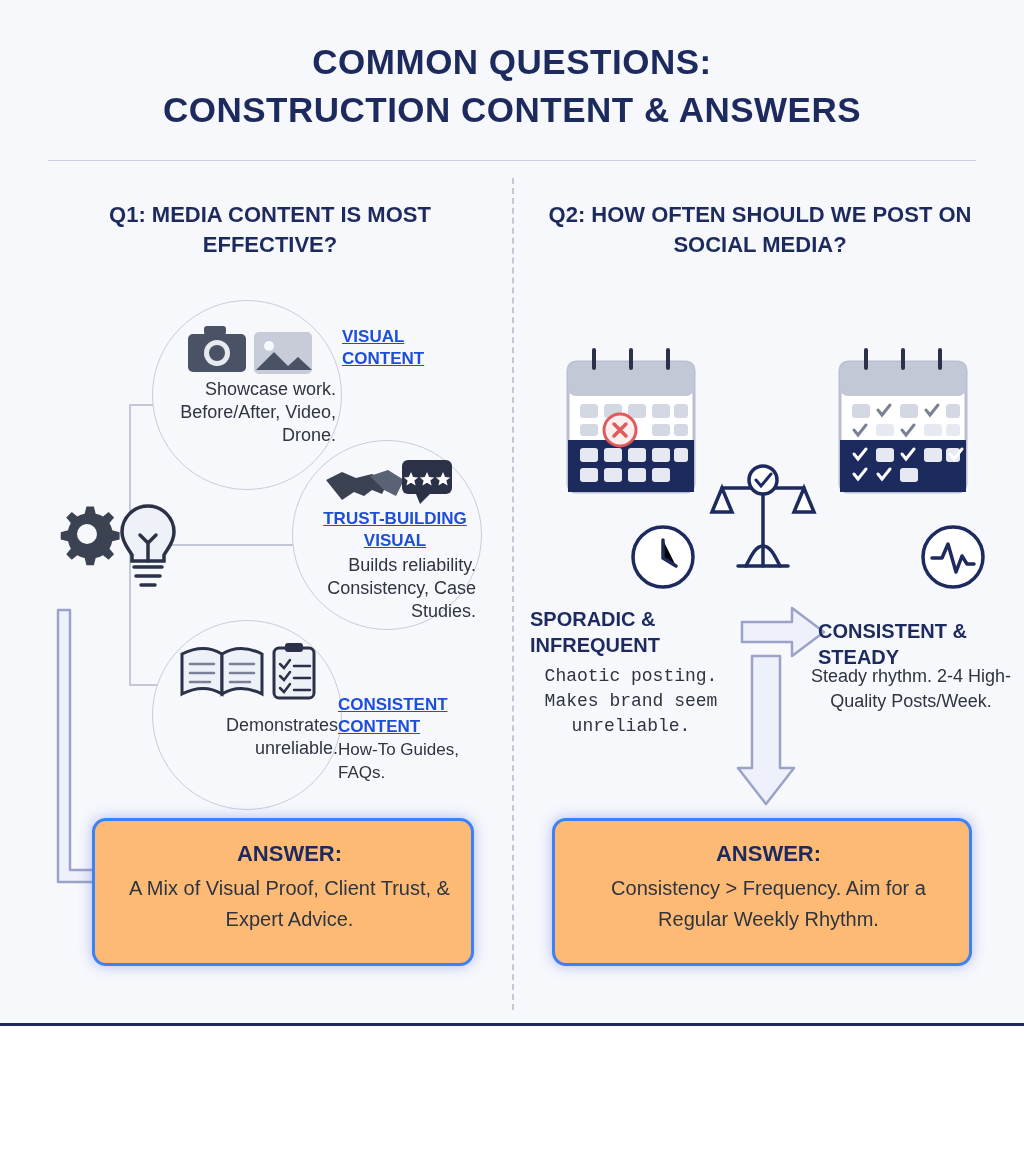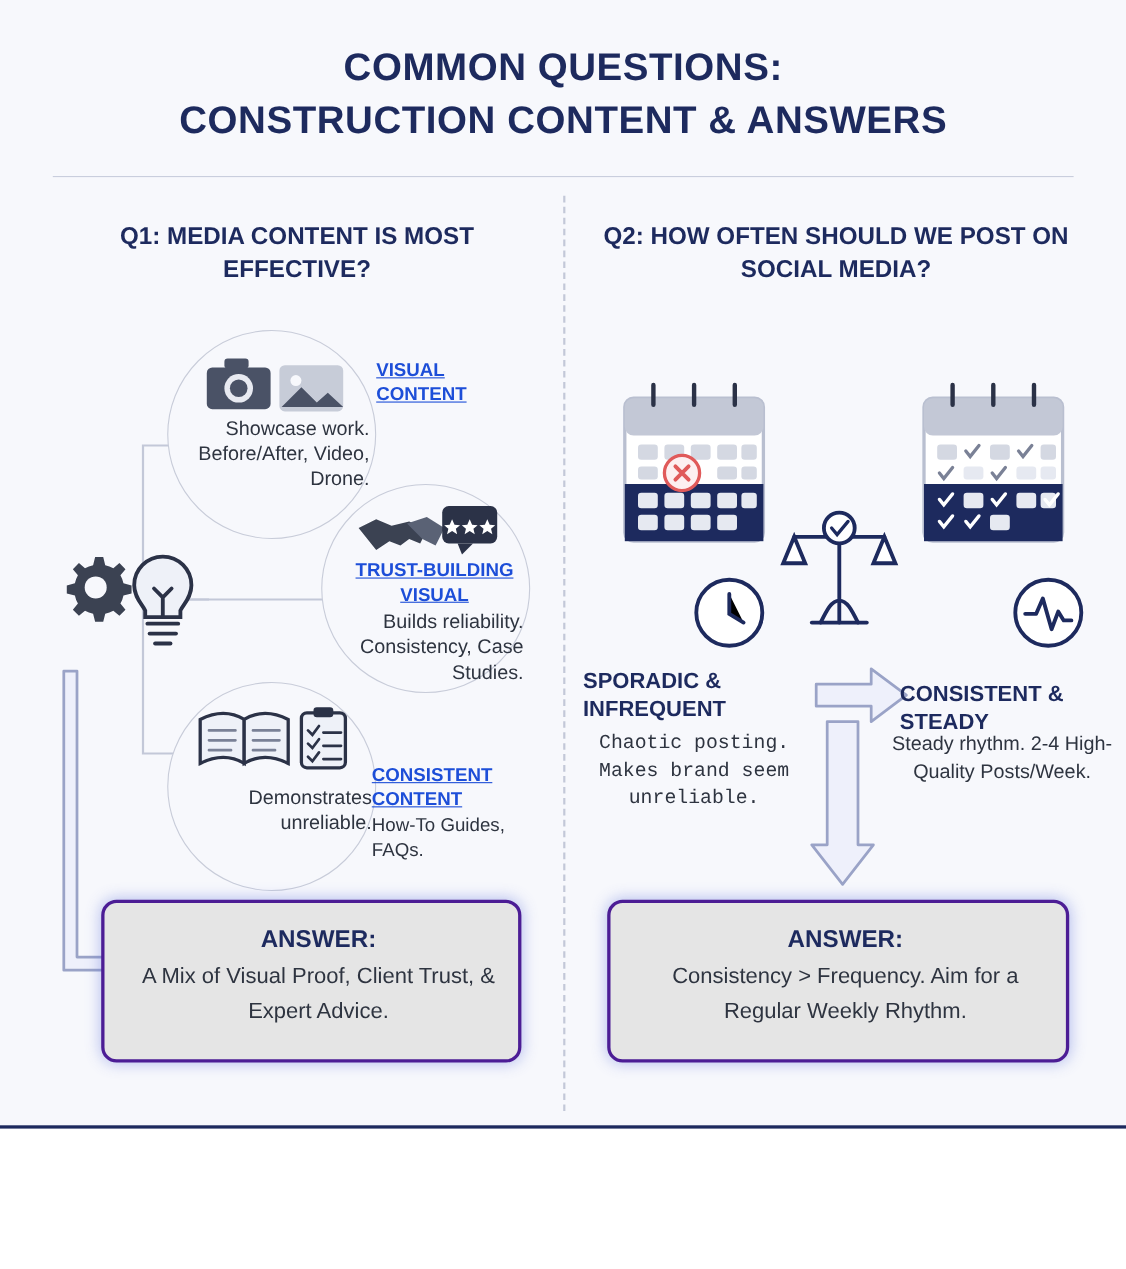--- a/index.html
+++ b/index.html
@@ -105,22 +105,22 @@
   #trust-body { top: 554px; }
   #edu-body   { top: 714px; }
   .edu-extra {
     position: absolute; left: 338px; top: 738px; width: 160px;
     color: #2e3440; font-size: 17px; line-height: 23px;
   }
 
   
   .answer-box {
     position: absolute;
-    background: #e5e5e5;
-    border: 3px solid #4c1d95;
+    background: #fdba74;
+    border: 3px solid #3b82f6;
     border-radius: 14px;
     box-shadow: 0 0 14px rgba(90,110,220,0.45);
     text-align: center;
     padding-top: 18px;
     padding-left: 13px;
   }
   #answer-left  { left: 92px; top: 818px; width: 382px; height: 148px; }
   #answer-right { left: 552px; top: 818px; width: 420px; height: 148px; }
 
   .answer-title {

